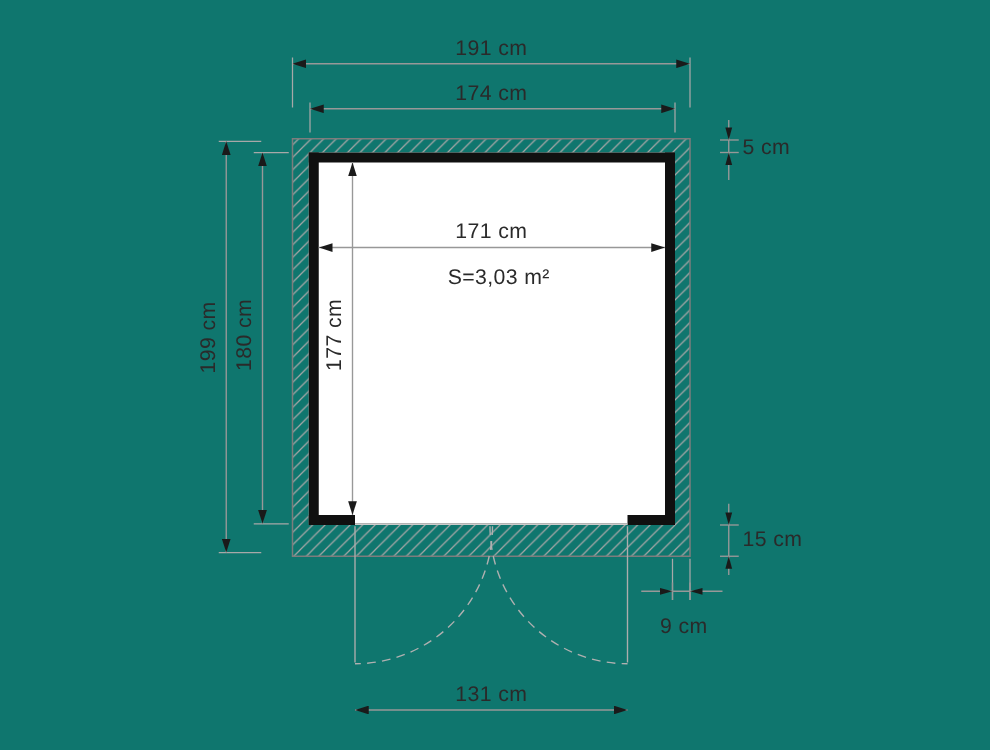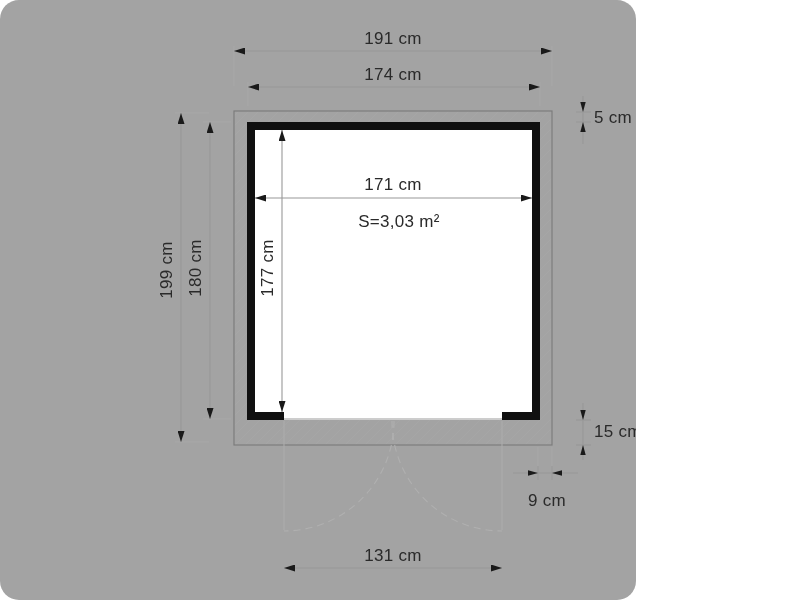--- a/index.html
+++ b/index.html
@@ -1,17 +1,17 @@
 <!DOCTYPE html>
 <html><head>
 <meta charset="utf-8">
 <style>
   html,body{margin:0;padding:0;background:#ffffff;}
-  .stage{position:relative;width:636px;height:600px;background:#a3a3a3;overflow:hidden;
-         font-family:"Liberation Sans", sans-serif;border-radius:19px;}
+  .stage{position:relative;width:792px;height:600px;background:#0f766e;overflow:hidden;
+         font-family:"Liberation Sans", sans-serif;}
   svg text{font-family:"Liberation Sans", sans-serif;font-size:17px;fill:#2a2a2a;letter-spacing:.3px;}
   .dimline{stroke:#989898;stroke-width:1.1;fill:none;}
   .extline{stroke:#a8a8a8;stroke-width:1;fill:none;}
   .tick{stroke:#989898;stroke-width:1.1;}
   .arrowpoly{fill:#1a1a1a;stroke:none;}
   .wall{fill:#101010;stroke:none;}
   .outline{stroke:#7d7d7d;stroke-width:1.2;}
   .swing{stroke:#b0b0b0;stroke-width:1.1;fill:none;stroke-dasharray:7 5;}
   .doorleaf{stroke:#adadad;stroke-width:1.1;fill:none;}
   .gapline{stroke:#9a9a9a;stroke-width:1;fill:none;}

